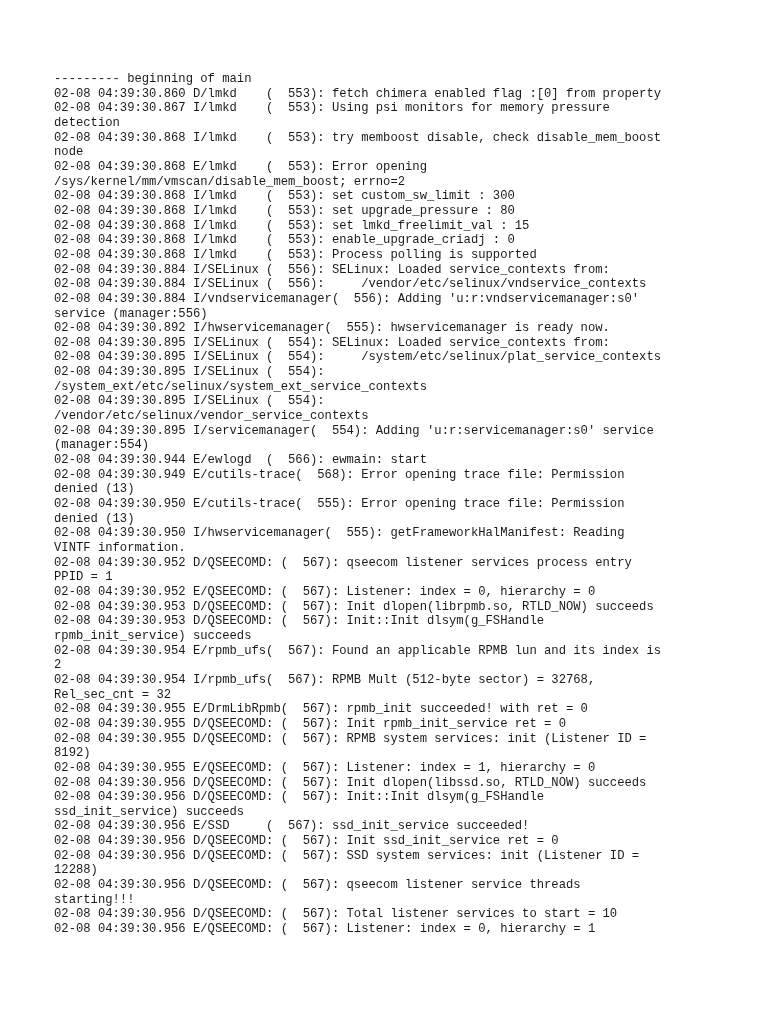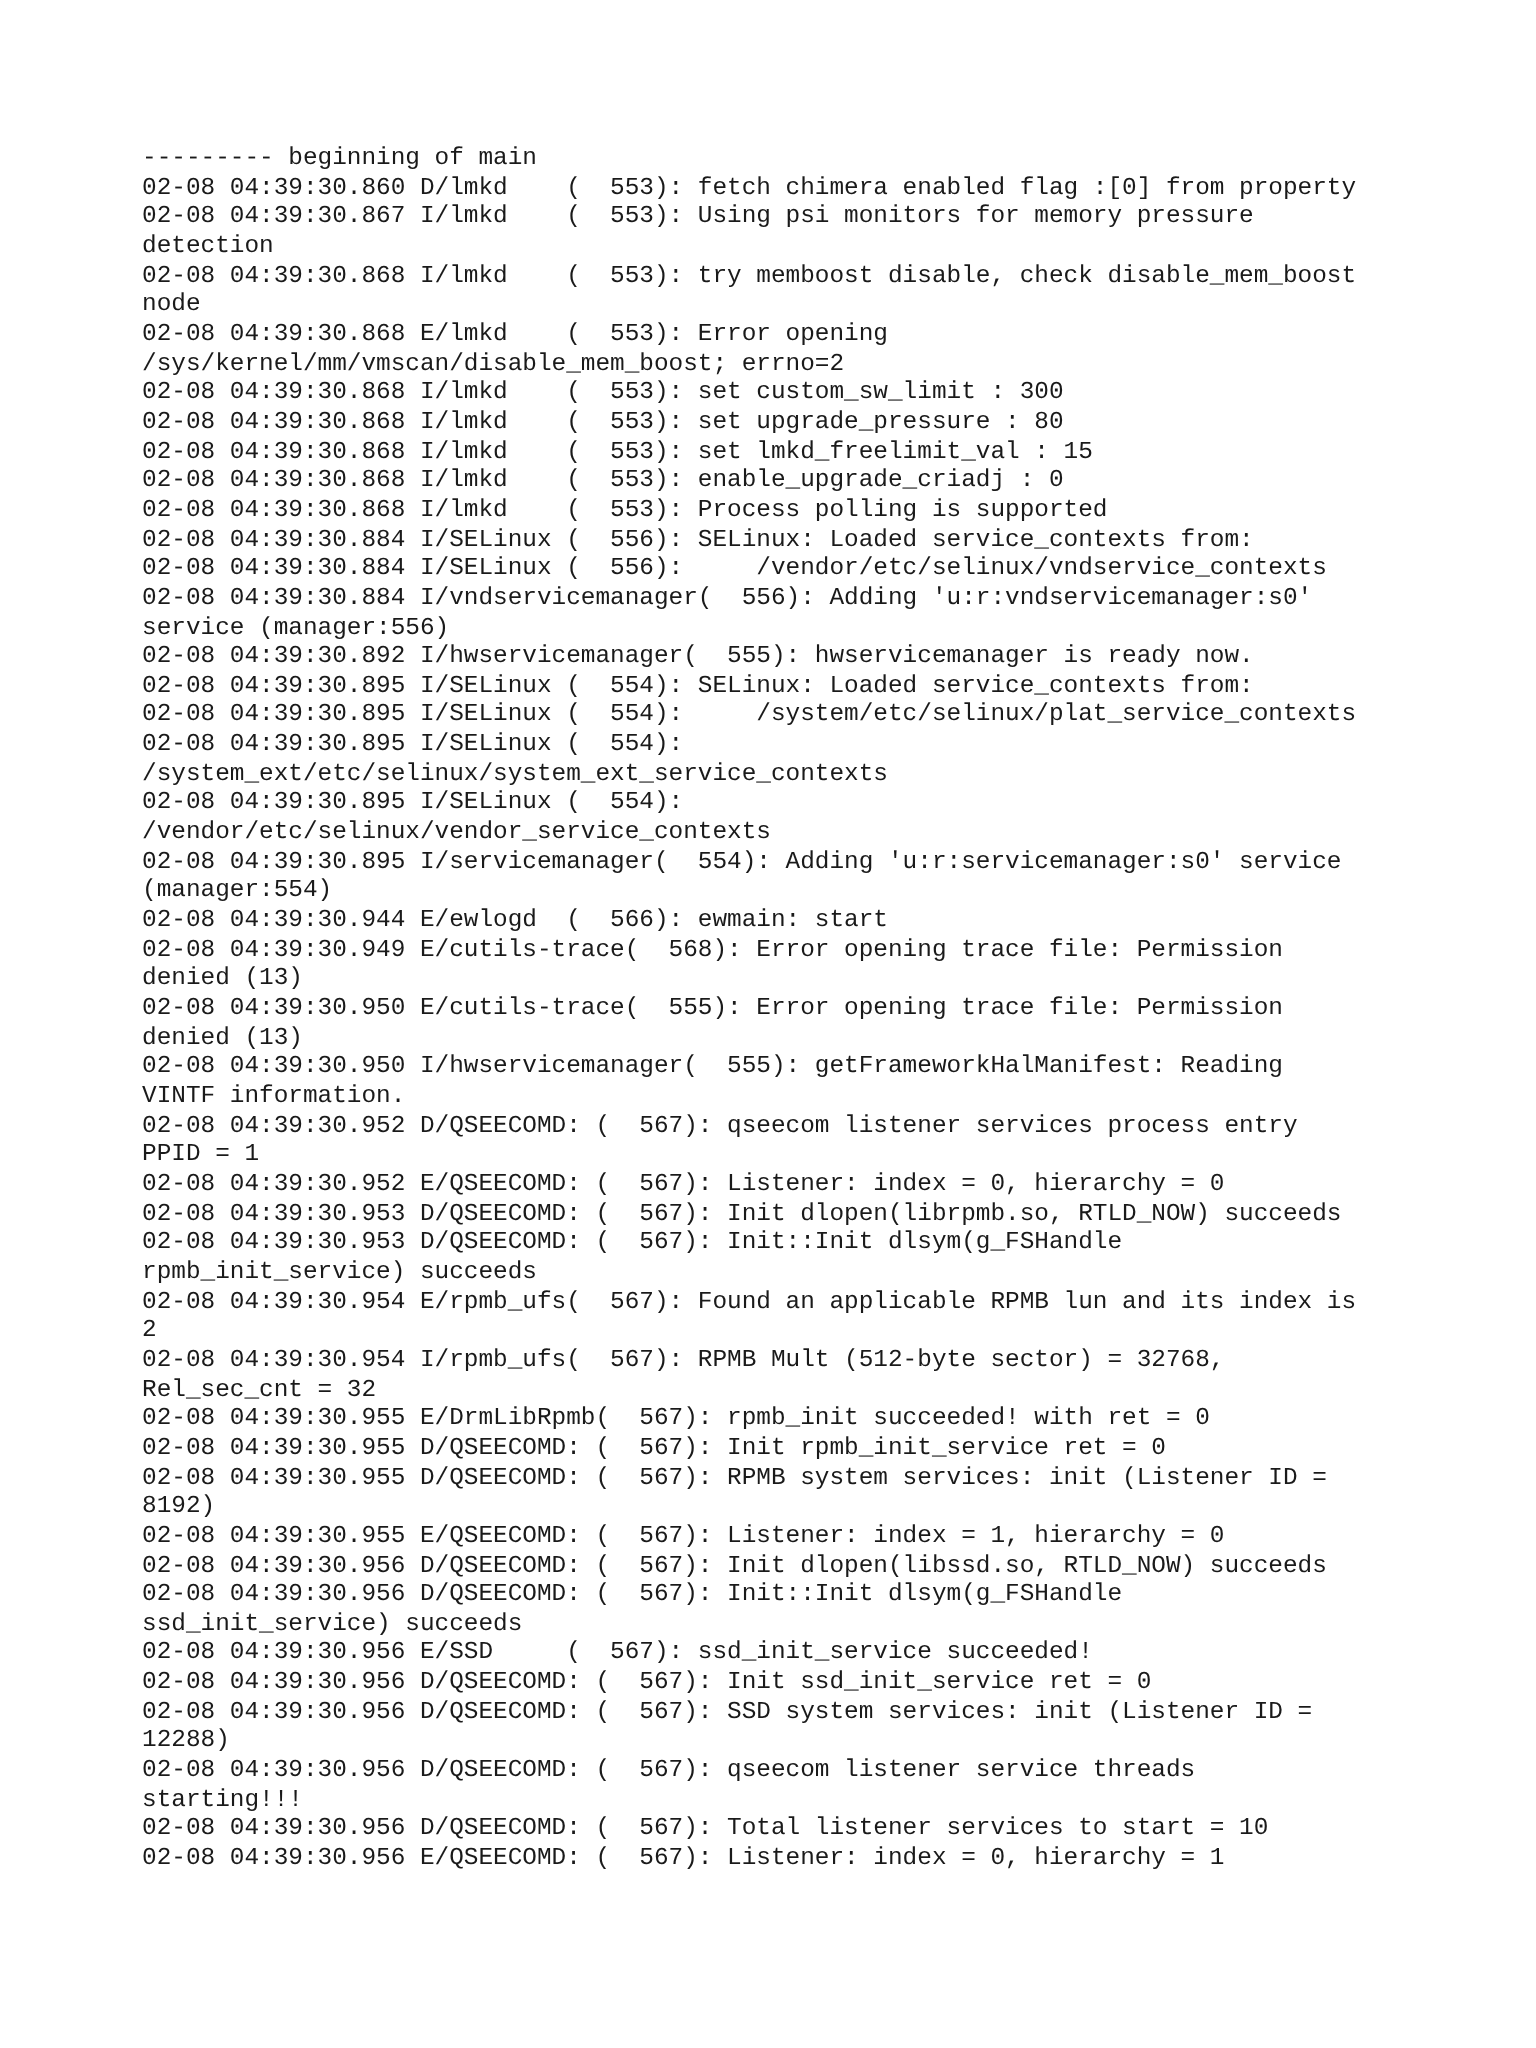--- a/index.html
+++ b/index.html
@@ -8,21 +8,21 @@
       background: #ffffff;
     }
     body {
       width: 768px;
       height: 1024px;
       overflow: hidden;
       position: relative;
     }
     .page {
       position: absolute;
-      left: 71px;
+      left: 54px;
       top: 72px;
       width: 680px;
     }
     .log {
       margin: 0;
       font-family: "Liberation Mono", "DejaVu Sans Mono", monospace;
       font-size: 12.2px;
       line-height: 14.67px;
       color: #1a1a1a;
       white-space: pre;

